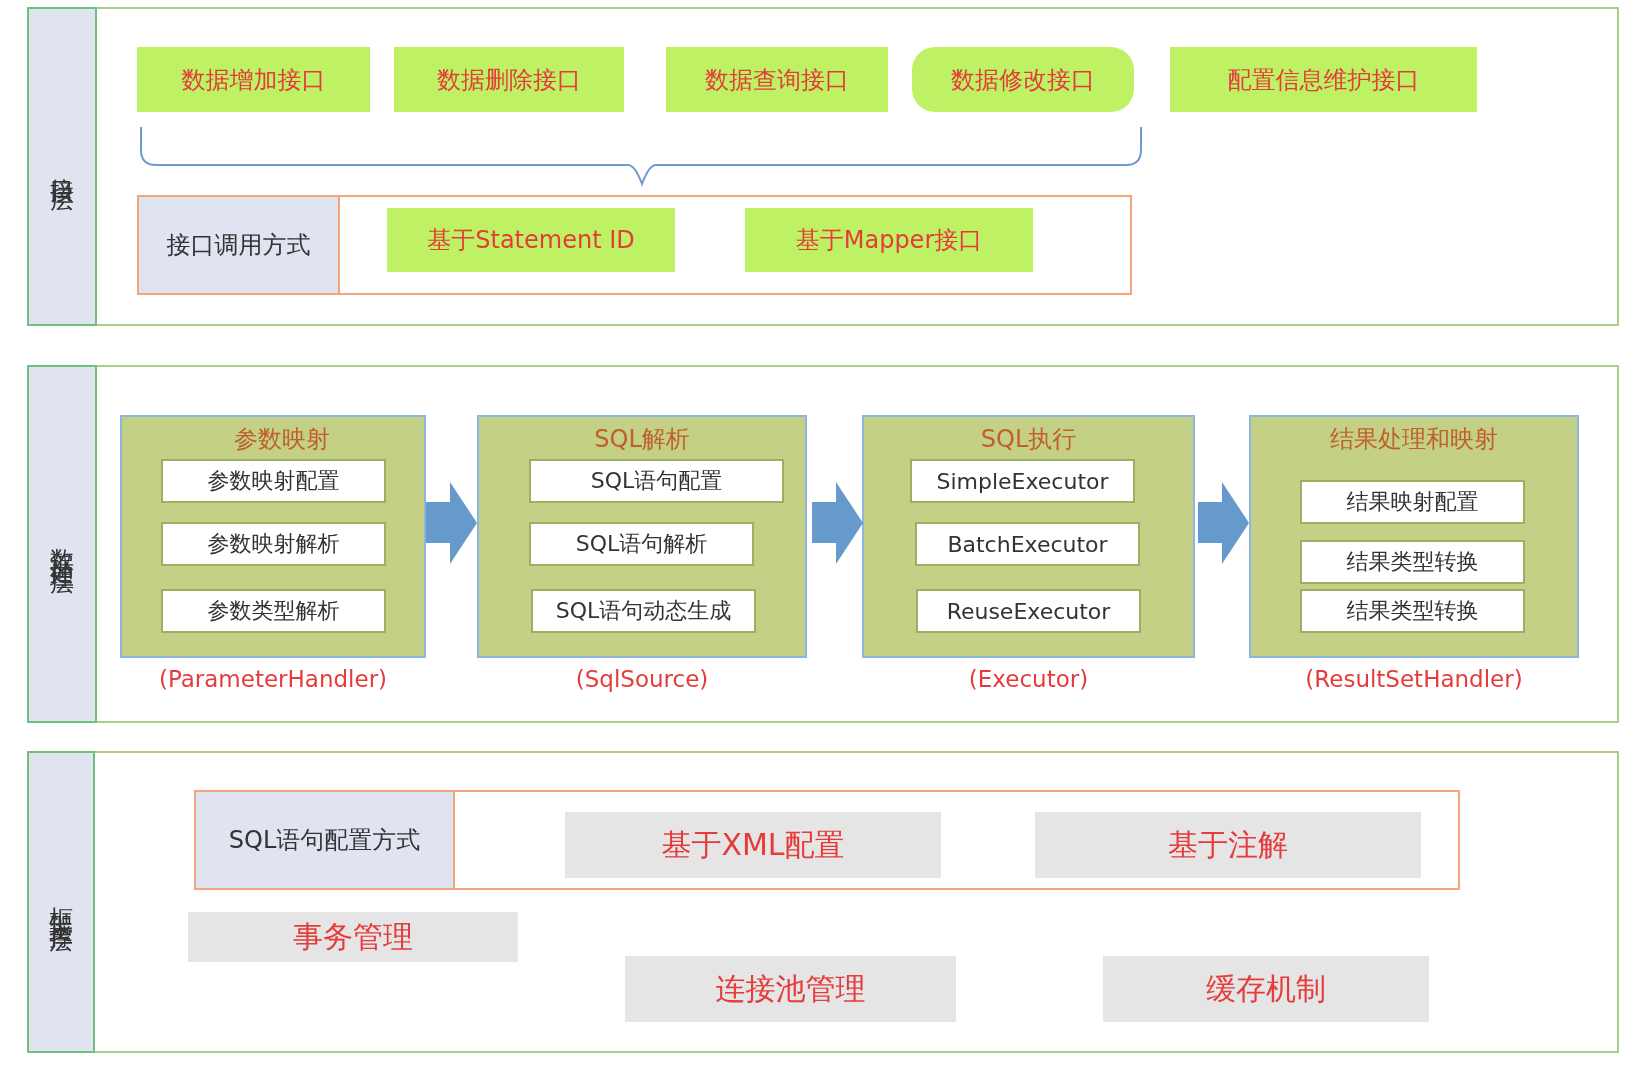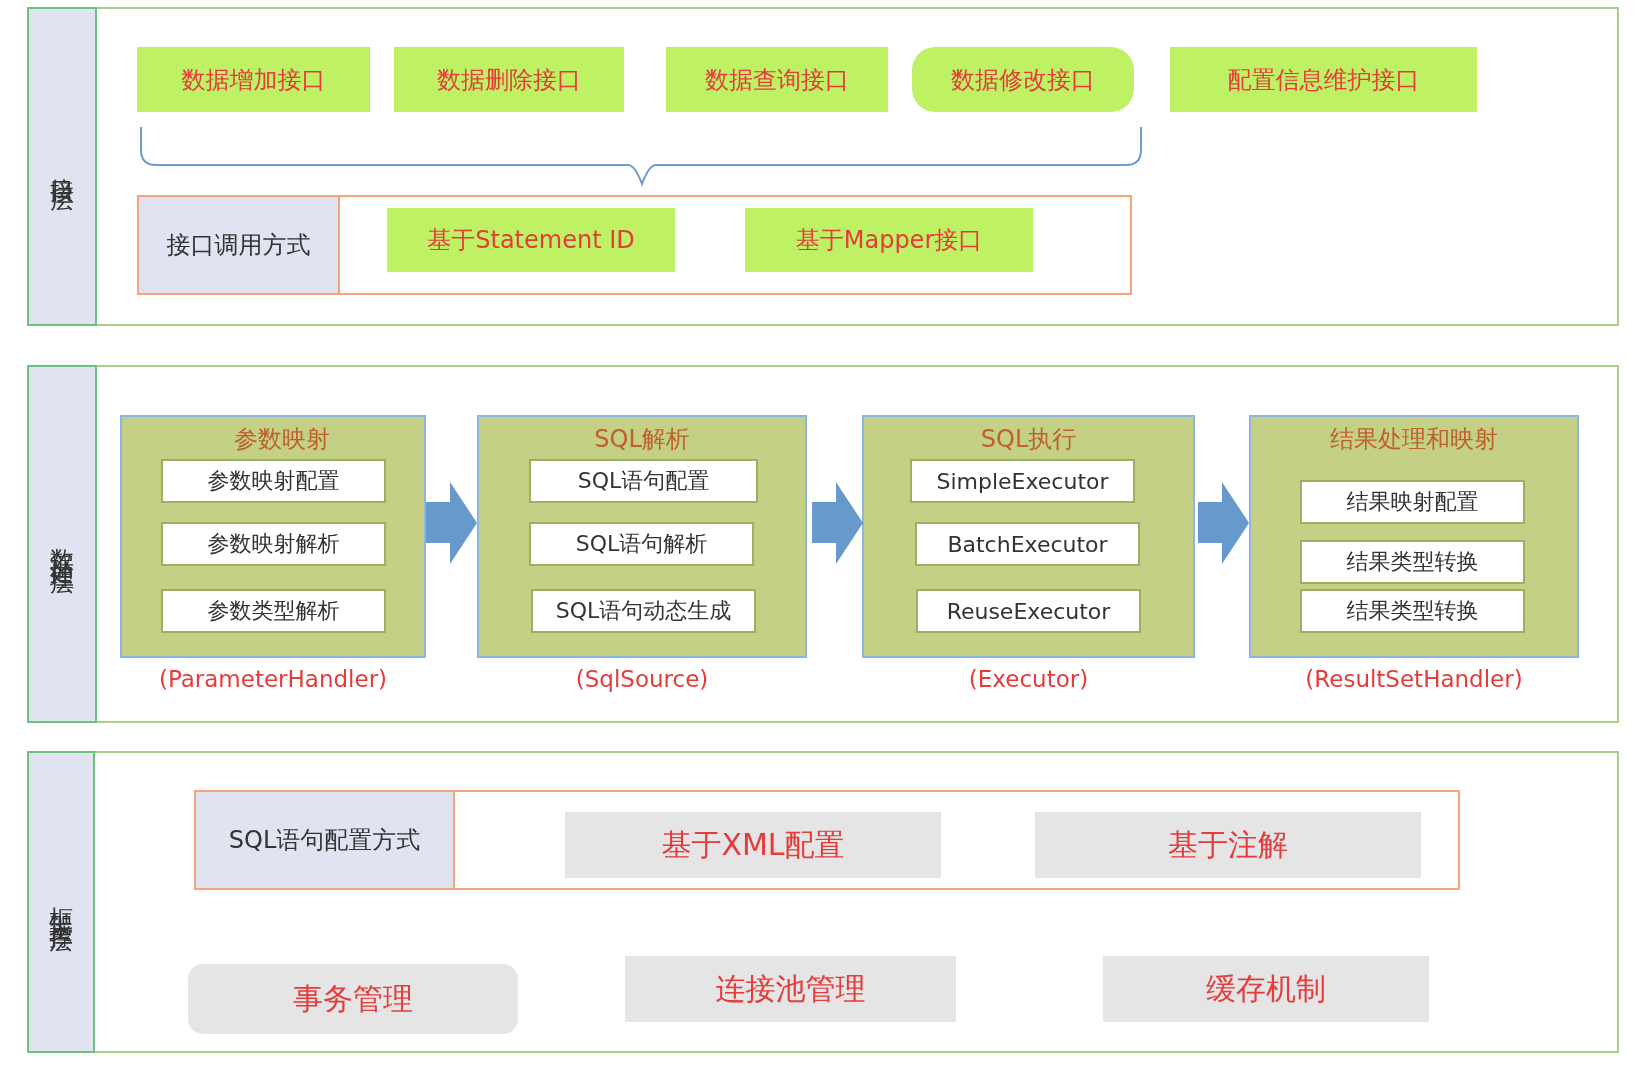--- a/index.html
+++ b/index.html
@@ -69,21 +69,21 @@
 <div class="abs item" style="left:161px;top:522px;width:225px;height:44px;">
     <span>参数映射解析</span>
   </div>
 <div class="abs item" style="left:161px;top:589px;width:225px;height:44px;">
     <span>参数类型解析</span>
   </div>
 <div class="abs handler" style="left:120px;top:666px;width:306px;">(ParameterHandler)</div>
 
 <div class="abs stage" style="left:477px;top:415px;width:330px;height:243px;"></div>
 <div class="abs stitle" style="left:477px;top:423px;width:330px;">SQL解析</div>
-<div class="abs item" style="left:529px;top:459px;width:229px;height:44px;">
+<div class="abs item" style="left:529px;top:459px;width:255px;height:44px;">
     <span>SQL语句配置</span>
   </div>
 <div class="abs item" style="left:529px;top:522px;width:225px;height:44px;">
     <span>SQL语句解析</span>
   </div>
 <div class="abs item" style="left:531px;top:589px;width:225px;height:44px;">
     <span>SQL语句动态生成</span>
   </div>
 <div class="abs handler" style="left:477px;top:666px;width:330px;">(SqlSource)</div>
 
@@ -132,21 +132,21 @@
 <div class="abs olabel" style="left:196px;top:792px;width:259px;height:96px;">
     <span>SQL语句配置方式</span>
   </div>
 <div class="abs gbtn" style="left:565px;top:812px;width:376px;height:66px;">
     <span>基于XML配置</span>
   </div>
 <div class="abs gbtn" style="left:1035px;top:812px;width:386px;height:66px;">
     <span>基于注解</span>
   </div>
 
-<div class="abs gbtn" style="left:188px;top:964px;width:330px;height:70px;border-radius:15px;">
+<div class="abs gbtn" style="left:188px;top:912px;width:330px;height:50px;">
     <span>事务管理</span>
   </div>
 <div class="abs gbtn" style="left:625px;top:956px;width:331px;height:66px;">
     <span>连接池管理</span>
   </div>
 <div class="abs gbtn" style="left:1103px;top:956px;width:326px;height:66px;">
     <span>缓存机制</span>
   </div>
 
 </body></html>

